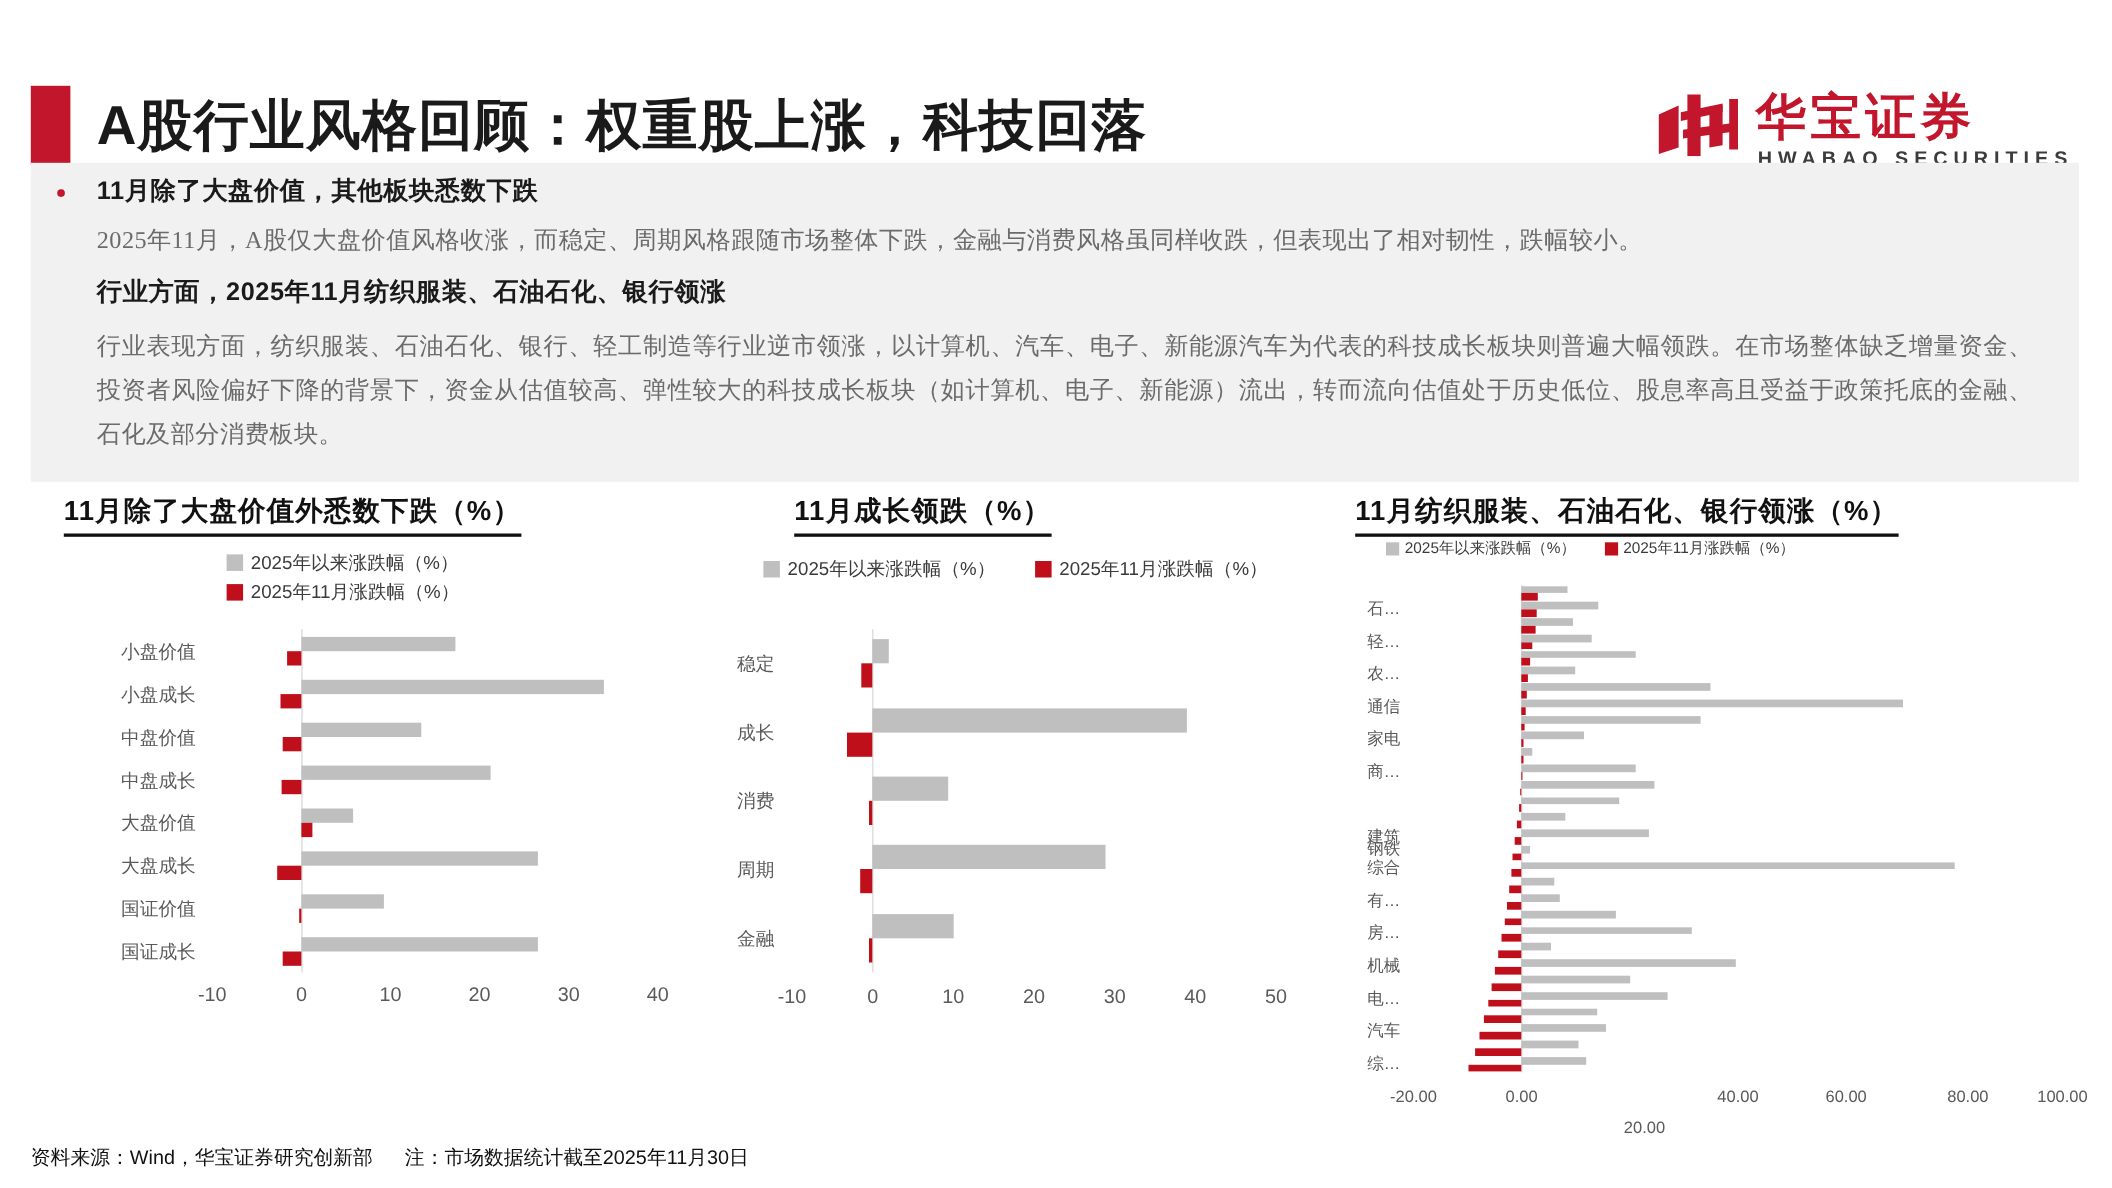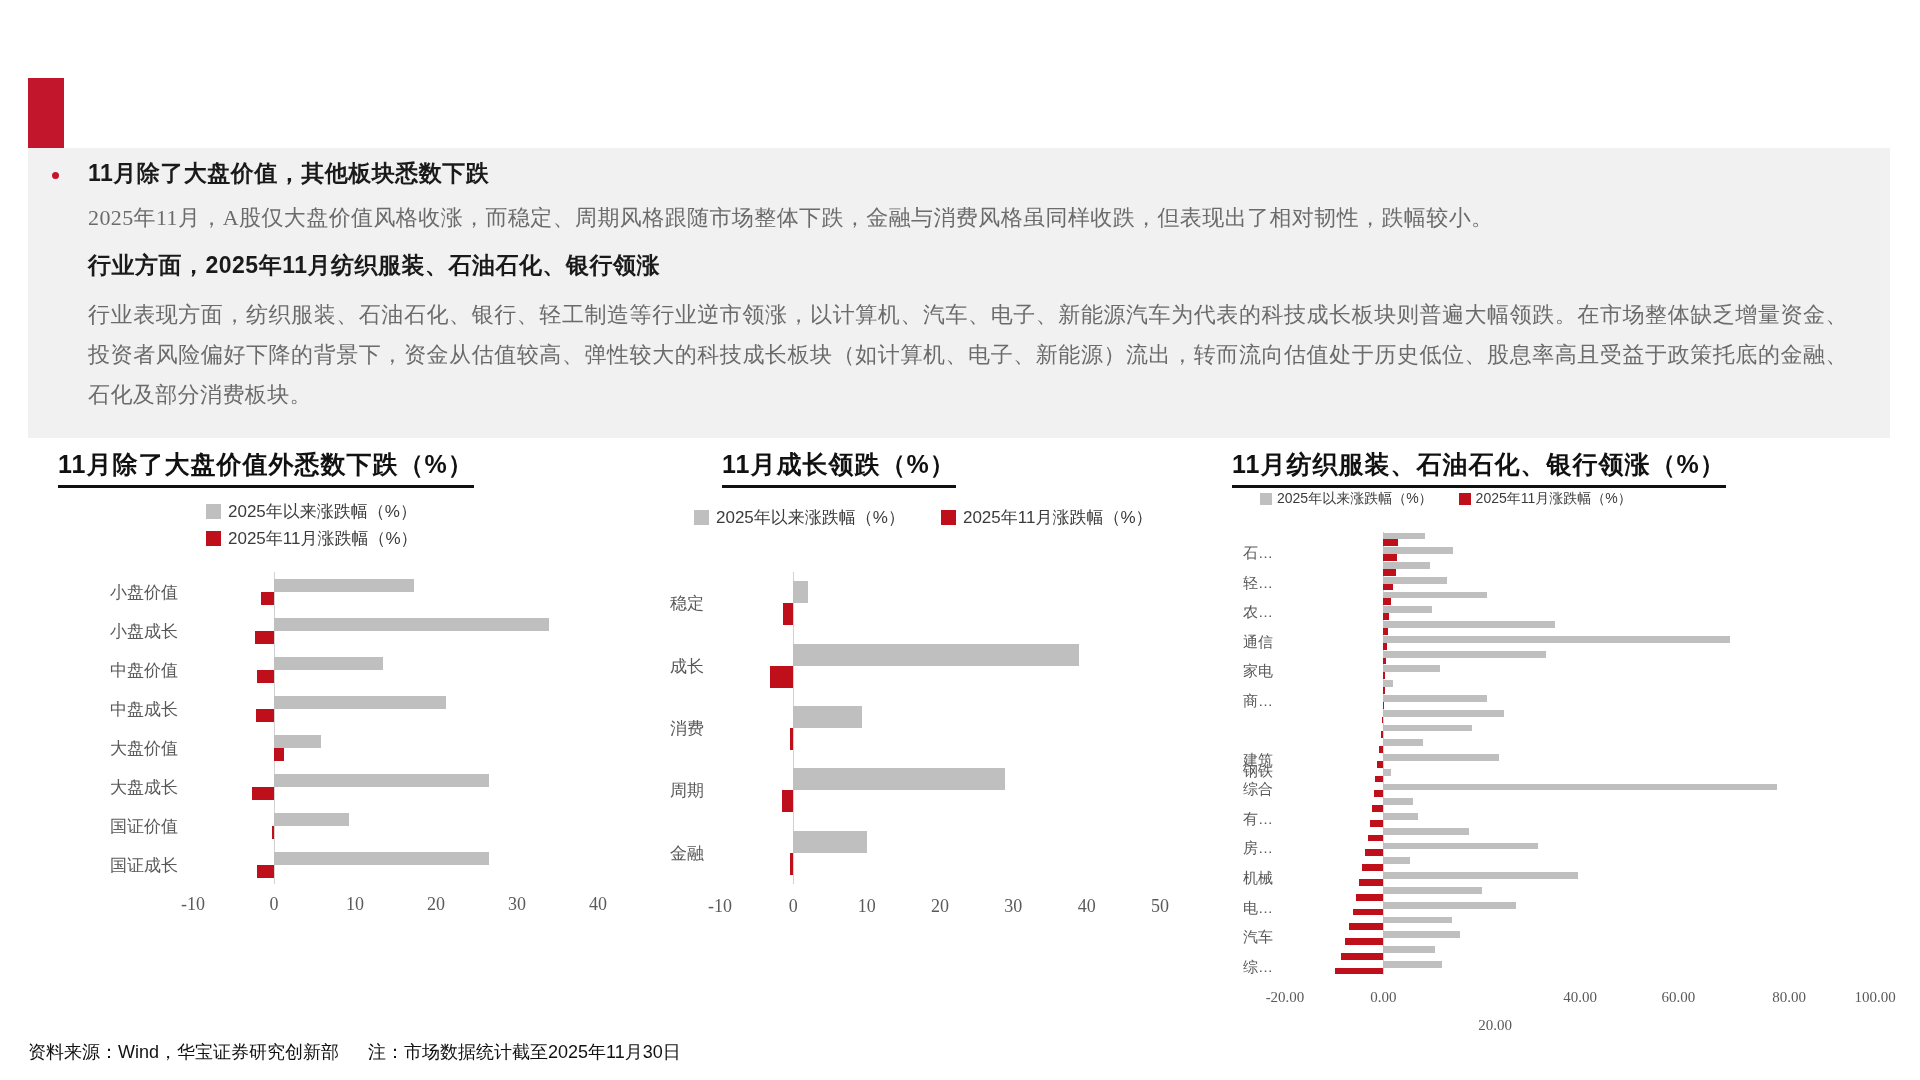--- a/index.html
+++ b/index.html
@@ -41,39 +41,52 @@
 
   
   .chart{position:absolute;}
   .legend{position:absolute;display:flex;align-items:flex-start;}
   .legend-item{display:flex;align-items:center;white-space:nowrap;}
   .swatch{width:15px;height:15px;display:inline-block;margin-right:7px;flex:none;}
   .legend-lbl{font-size:17px;color:#3b3b3b;}
   .axis-line{position:absolute;width:1px;background:#d2d2d2;}
   .bar{position:absolute;}
   .cat-lbl{position:absolute;font-size:17px;color:#595959;text-align:right;white-space:nowrap;}
-  .tick-lbl{position:absolute;font-size:18px;color:#5a5a5a;text-align:center;white-space:nowrap;font-family:Liberation Serif, serif;}
+  .tick-lbl{position:absolute;font-size:18px;color:#5a5a5a;text-align:center;white-space:nowrap;}
 
   
   .c3 .cat-lbl{font-size:15px;}
   .c3 .tick-lbl{font-size:15px;color:#5a5a5a;}
   .c3 .legend-lbl{font-size:14px;}
   .c3 .swatch{width:12px;height:12px;margin-right:5px;}
 
   
   .footer{position:absolute;left:28px;top:1040px;font-size:18px;color:#111;white-space:nowrap;
           font-family:"Liberation Sans","DejaVu Sans",sans-serif;}
   .footer .note{margin-left:24px;}
 </style>
 </head>
 <body>
 
 <div class="header">
   <div class="header-accent"></div>
-
+  <div class="header-title">A股行业风格回顾：权重股上涨，科技回落</div>
+
+  <div class="logo">
+    <svg class="logo-mark" viewBox="0 0 80 58">
+      <path d="M4 20 L22 12 L22 50 L4 56 Z" fill="#c1162c"></path>
+      <path d="M30 2 L42 2 L42 58 L30 58 Z" fill="#c1162c"></path>
+      <path d="M24 18 L62 10 L62 18 L24 26 Z" fill="#c1162c"></path>
+      <path d="M50 14 L62 12 L62 48 L50 50 Z" fill="#c1162c"></path>
+      <path d="M26 34 L70 28 L70 36 L26 42 Z" fill="#c1162c"></path>
+      <path d="M68 6 L76 6 L76 52 L68 52 Z" fill="#c1162c"></path>
+    </svg>
+    <div class="logo-cn">华宝证券</div>
+    <div class="logo-en">HWABAO SECURITIES</div>
+  </div>
 </div>
 
 <div class="panel"></div>
 <div class="bullet-dot"></div>
 <div class="bullet-head">11月除了大盘价值，其他板块悉数下跌</div>
 <div class="para p1">2025年11月，A股仅大盘价值风格收涨，而稳定、周期风格跟随市场整体下跌，金融与消费风格虽同样收跌，但表现出了相对韧性，跌幅较小。</div>
 <div class="sub-head">行业方面，2025年11月纺织服装、石油石化、银行领涨</div>
 <div class="para p2">行业表现方面，纺织服装、石油石化、银行、轻工制造等行业逆市领涨，以计算机、汽车、电子、新能源汽车为代表的科技成长板块则普遍大幅领跌。在市场整体缺乏增量资金、投资者风险偏好下降的背景下，资金从估值较高、弹性较大的科技成长板块（如计算机、电子、新能源）流出，转而流向估值处于历史低位、股息率高且受益于政策托底的金融、石化及部分消费板块。</div>
 
 <div class="chart-title ct1">11月除了大盘价值外悉数下跌（%）</div>

